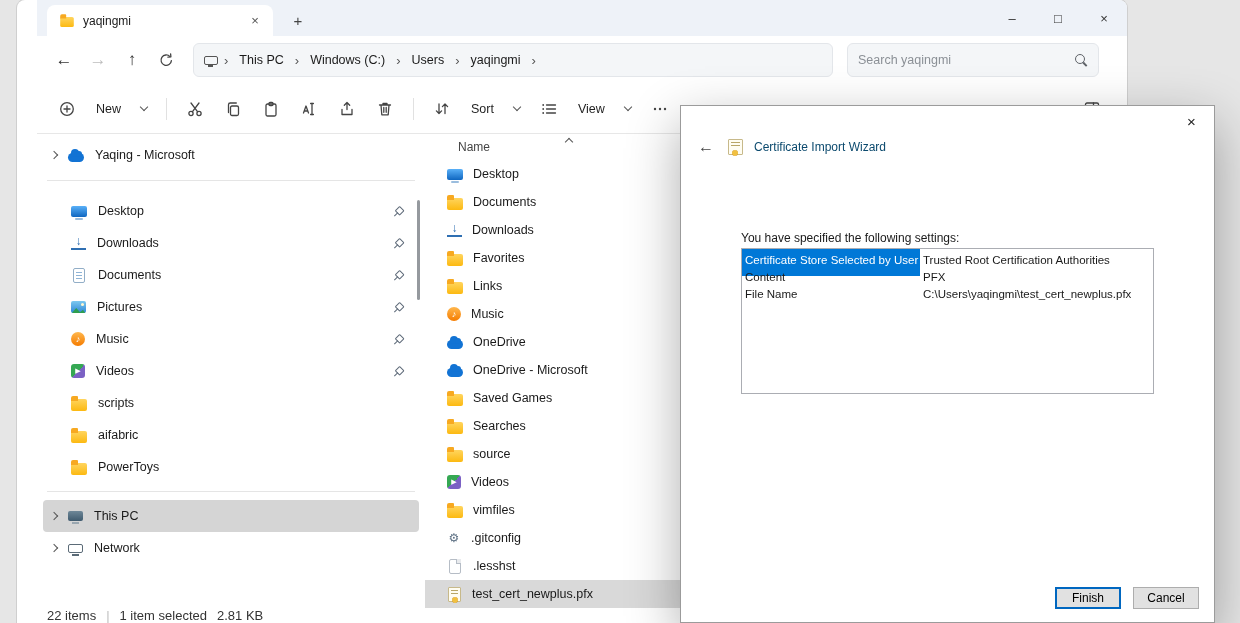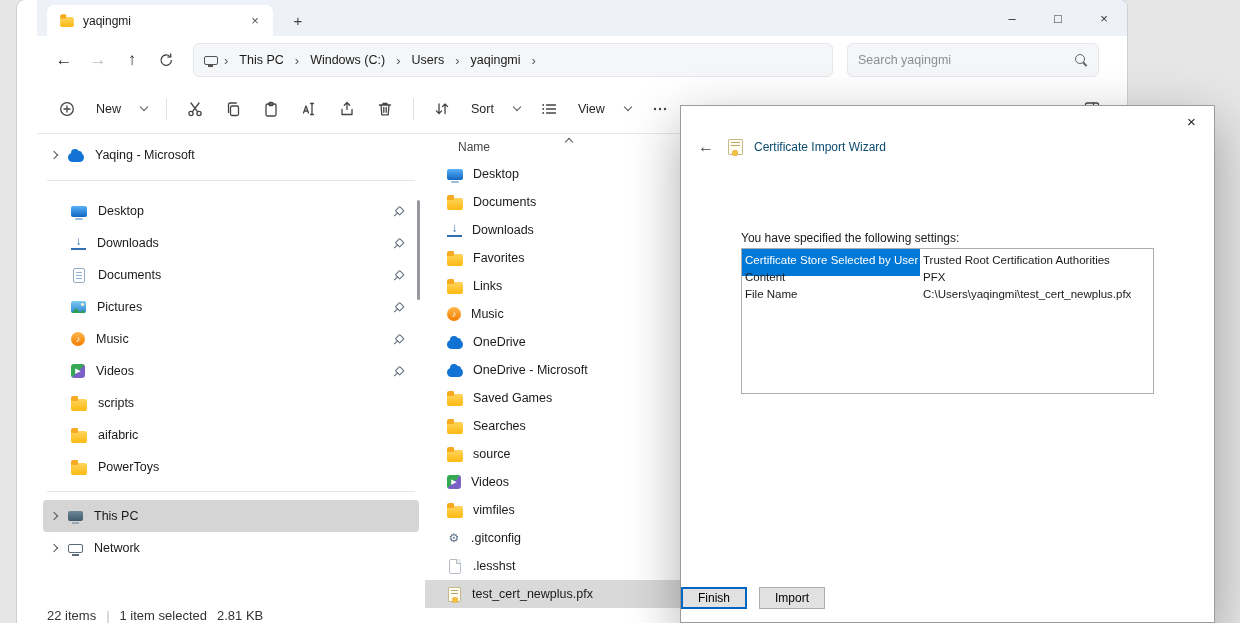--- a/index.html
+++ b/index.html
@@ -128,21 +128,21 @@
   .wiz-title { font-size:12px; color:#0c4a6e; }
   .wiz-body { flex:1; padding:40px 60px 0 60px; }
   .wiz-heading { font-size:16.5px; font-weight:bold; color:#0a0a0a; letter-spacing:.2px; }
   .wiz-line1 { font-size:12px; margin-top:36px; }
   .wiz-line2 { font-size:12px; margin-top:25px; margin-bottom:3px; }
   .settings-box { border:1px solid #abadb3; height:146px; overflow:hidden; font-size:11.5px; padding-top:2px; }
   .srow { display:flex; align-items:center; height:17px; white-space:nowrap; }
   .skey { width:178px; padding:10px 3px; overflow:hidden; flex:none; }
   .skey.sel { background:#0078d7; color:#fff; }
   .sval { padding-left:3px; overflow:hidden; }
-  .wiz-footer { height:40px; display:flex; align-items:center; justify-content:flex-start; gap:12px; padding:0 15px 8px 0; }
+  .wiz-footer { height:40px; display:flex; align-items:center; justify-content:flex-end; gap:12px; padding:0 15px 8px 0; }
   .btn { min-width:66px; height:22px; font-size:12px; background:#e1e1e1; border:1px solid #adadad;
          display:flex; align-items:center; justify-content:center; font-family:"Liberation Sans",sans-serif; }
   .btn.primary { border:2px solid #0067c0; }
 </style>
 </head>
 <body>
 
 <div class="explorer">
 
   <div class="tabbar">
@@ -461,15 +461,15 @@
         <span class="sval">PFX</span>
       </div>
       <div class="srow">
         <span class="skey">File Name</span>
         <span class="sval">C:\Users\yaqingmi\test_cert_newplus.pfx</span>
       </div>
     </div>
   </div>
   <div class="wiz-footer">
     <button class="btn primary">Finish</button>
-    <button class="btn">Import</button>
+    <button class="btn">Cancel</button>
   </div>
 </div>
 
 </body></html>

